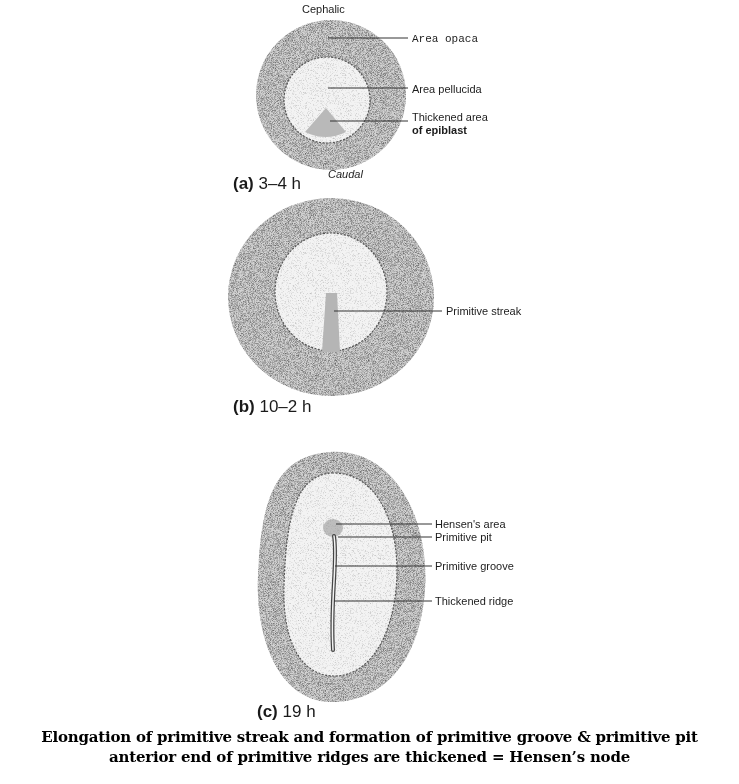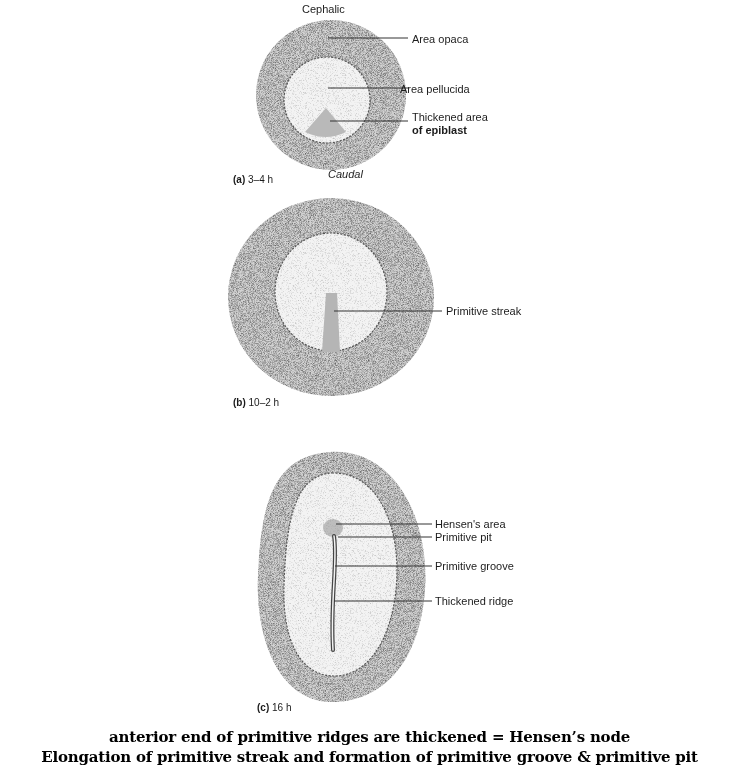--- a/index.html
+++ b/index.html
@@ -1,20 +1,20 @@
 <!DOCTYPE html>
 <html><head>
 <meta charset="utf-8">
 <style>
   html, body { margin:0; padding:0; background:#ffffff; }
   body { width:739px; height:784px; position:relative; overflow:hidden; font-family:"Liberation Sans", sans-serif; color:#1a1a1a; }
   .stage { position:absolute; left:0; top:0; width:739px; height:644px; }
   svg.fig { position:absolute; left:0; top:0; }
   .lbl { position:absolute; font-size:11px; line-height:12px; white-space:nowrap; color:#1c1c1c; }
-  .panel-lbl { position:absolute; font-size:10px; white-space:nowrap; }
+  .panel-lbl { position:absolute; font-size:17px; white-space:nowrap; }
   .panel-lbl b { font-weight:bold; }
   .caption { position:absolute; left:0; top:727px; width:739px; text-align:center; font-family:"DejaVu Serif", serif; font-weight:bold; font-size:15px; line-height:20px; color:#000; letter-spacing:-0.2px; }
 </style>
 </head>
 <body>
 
 <div class="stage">
   <svg class="fig" width="739" height="784" viewBox="0 0 739 784">
     <defs>
       <filter id="grain" x="0" y="0" width="100%" height="100%">
@@ -58,42 +58,42 @@
       <path d="M334 536 C338 560 330 600 333 650" stroke="#444" stroke-width="4" fill="none" stroke-linecap="round"></path>
       <path d="M334 536 C338 560 330 600 333 650" stroke="#f3f3f3" stroke-width="1.5" fill="none" stroke-linecap="round"></path>
       <line x1="336" y1="524" x2="432" y2="524" stroke="#333" stroke-width="1"></line>
       <line x1="338" y1="537" x2="432" y2="537" stroke="#333" stroke-width="1"></line>
       <line x1="335" y1="566" x2="432" y2="566" stroke="#333" stroke-width="1"></line>
       <line x1="334" y1="601" x2="432" y2="601" stroke="#333" stroke-width="1"></line>
     </g>
   </svg>
 
   <div class="lbl" style="left:302px;top:3px;">Cephalic</div>
-  <div class="lbl" style="left:412px;top:33px;">Area opaca</div>
-  <div class="lbl" style="left:400px;top:83px;text-align:right;">Area pellucida</div>
+  <div class="lbl" style="left:412px;top:33px;font-family:Liberation Mono, monospace;">Area opaca</div>
+  <div class="lbl" style="left:412px;top:83px;text-align:right;">Area pellucida</div>
   <div class="lbl" style="left:412px;top:111px;text-align:right;">Thickened area</div>
   <div class="lbl" style="left:412px;top:124px;font-weight:bold;">of epiblast</div>
   <div class="lbl" style="left:328px;top:168px;font-style:italic;">Caudal</div>
   <div class="panel-lbl" style="left:233px;top:174px;">
     <b>(a)</b>
     <span>3–4 h</span>
   </div>
 
   <div class="lbl" style="left:446px;top:305px;">Primitive streak</div>
   <div class="panel-lbl" style="left:233px;top:397px;">
     <b>(b)</b>
     <span>10–2 h</span>
   </div>
 
   <div class="lbl" style="left:435px;top:518px;">Hensen's area</div>
   <div class="lbl" style="left:435px;top:531px;">Primitive pit</div>
   <div class="lbl" style="left:435px;top:560px;">Primitive groove</div>
   <div class="lbl" style="left:435px;top:595px;">Thickened ridge</div>
   <div class="panel-lbl" style="left:257px;top:702px;">
     <b>(c)</b>
-    <span>16 h</span>
+    <span>19 h</span>
   </div>
 
   <div class="caption">
+    <div>Elongation of primitive streak and formation of primitive groove &amp; primitive pit</div>
     <div>anterior end of primitive ridges are thickened = Hensen’s node</div>
-    <div>Elongation of primitive streak and formation of primitive groove &amp; primitive pit</div>
   </div>
 </div>
 
 </body></html>

